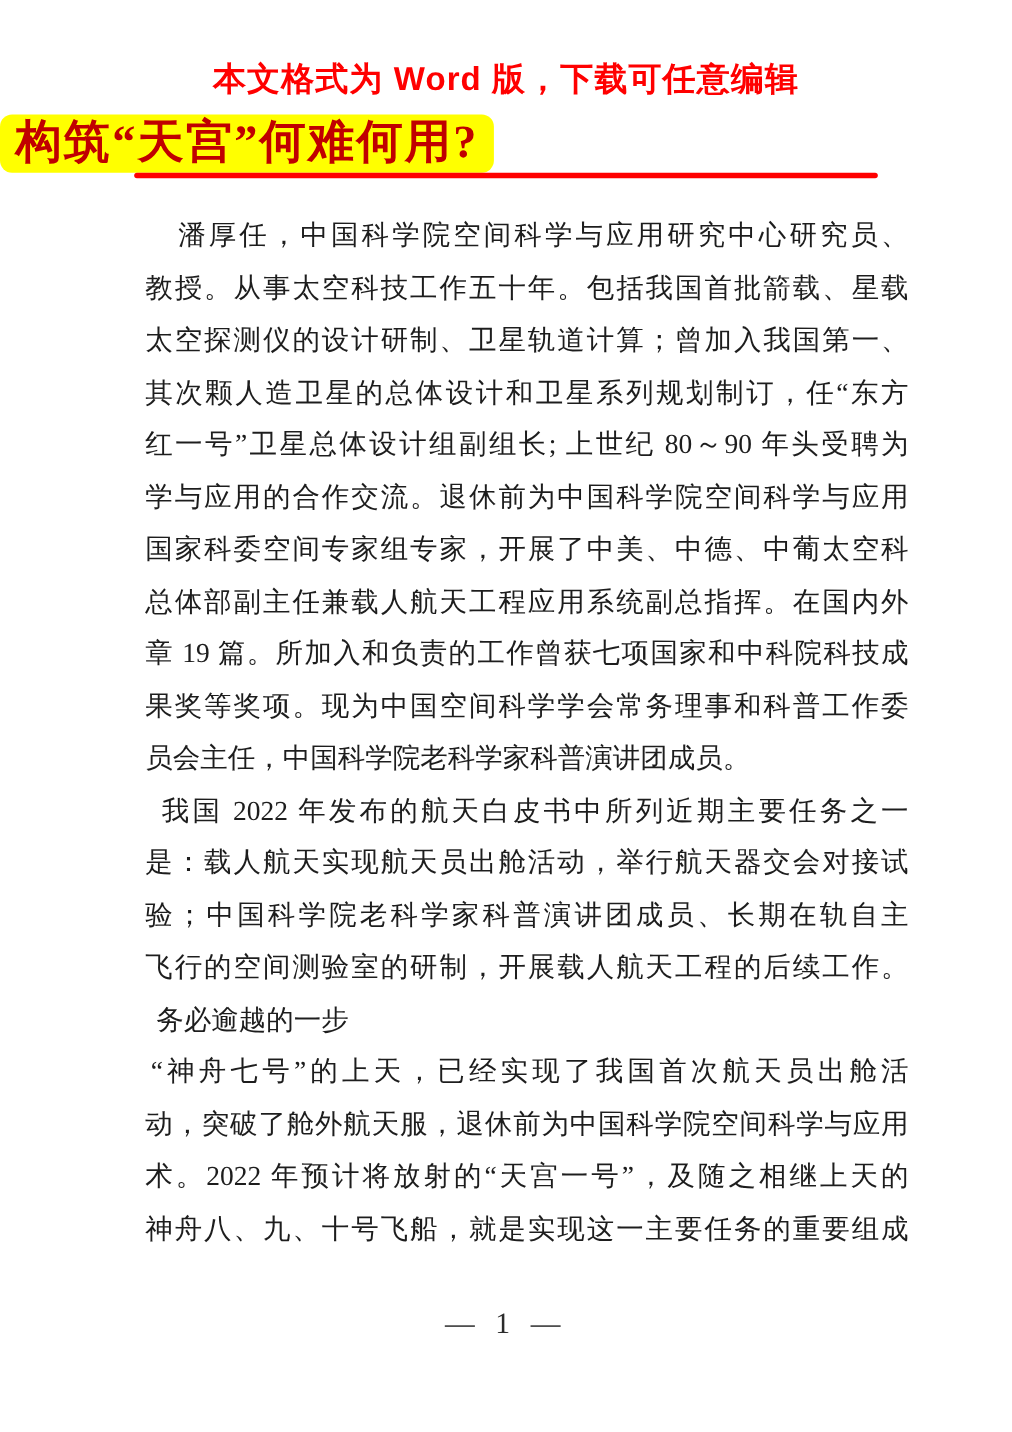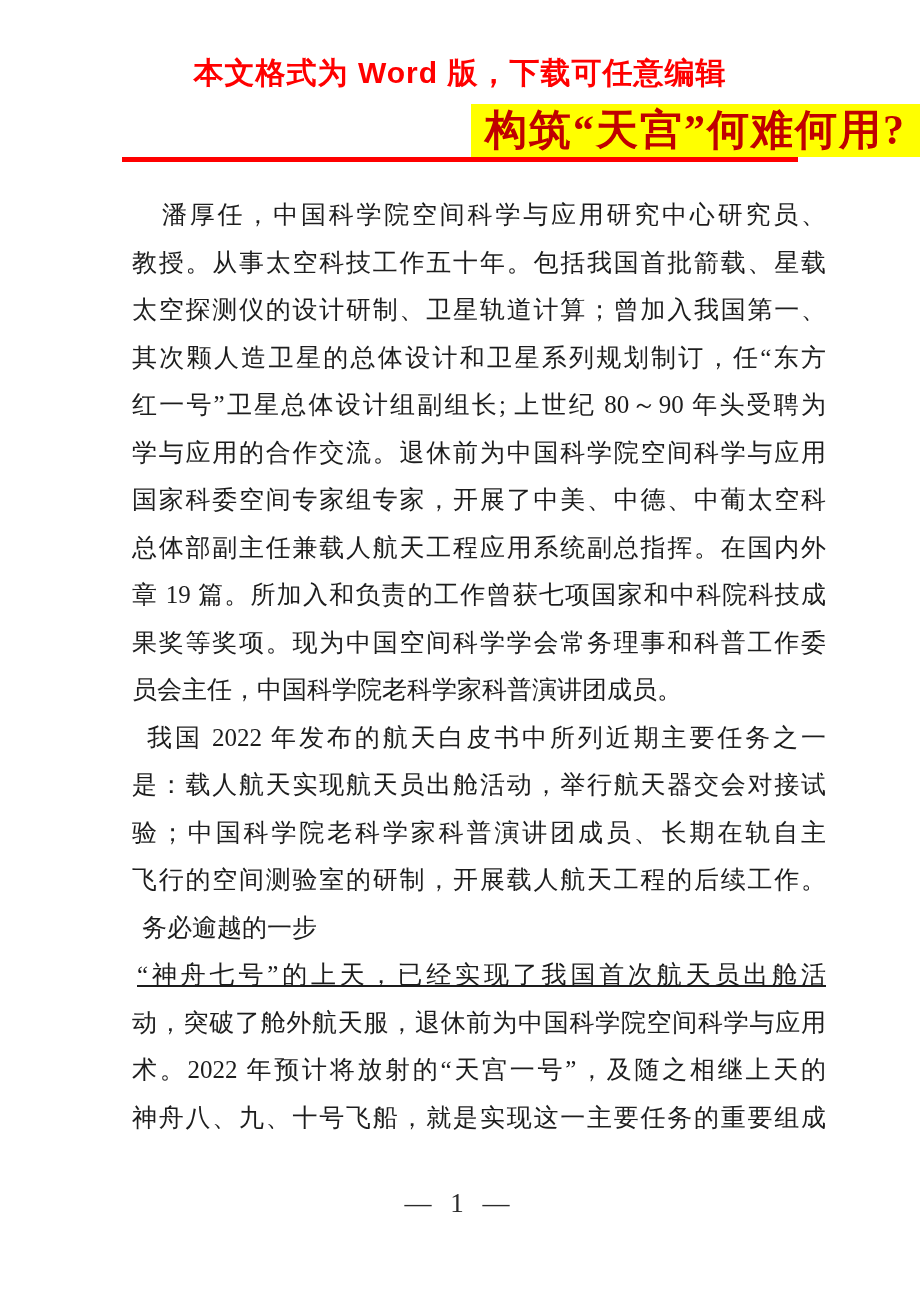--- a/index.html
+++ b/index.html
@@ -1,15 +1,15 @@
 <!DOCTYPE html>
 <html><head>
 <meta charset="utf-8">
 <style>
-  * { margin: 0; padding: 0; box-sizing: border-box; }
+  * { margin: 0; padding: 0; box-sizing: border-box; border-radius: 11px; }
   html, body { background: #ffffff; }
   .page {
     position: relative;
     width: 920px;
     height: 1302px;
     background: #ffffff;
     overflow: hidden;
     font-family: "Liberation Serif", "DejaVu Serif", serif;
   }
   .notice {
@@ -23,21 +23,21 @@
     font-size: 30px;
     line-height: 42px;
     color: #ff0000;
     letter-spacing: 1px;
   }
   .title-wrap {
     position: absolute;
     top: 104px;
     left: 0;
     width: 100%;
-    text-align: right;
+    text-align: left;
   }
   .title-highlight {
     display: inline-block;
     background: #ffff00;
     color: #c00000;
     font-family: "Liberation Serif", "DejaVu Serif", serif;
     font-weight: bold;
     font-size: 42px;
     line-height: 50px;
     padding: 1px 14px 2px 14px;
@@ -106,21 +106,21 @@
       <div class="body-line fill">国家科委空间专家组专家，开展了中美、中德、中葡太空科</div>
       <div class="body-line fill">总体部副主任兼载人航天工程应用系统副总指挥。在国内外</div>
       <div class="body-line fill">章 19 篇。所加入和负责的工作曾获七项国家和中科院科技成</div>
       <div class="body-line fill">果奖等奖项。现为中国空间科学学会常务理事和科普工作委</div>
       <div class="body-line nofill">员会主任，中国科学院老科学家科普演讲团成员。</div>
       <div class="body-line fill" style="text-indent: 0.6em;">我国 2022 年发布的航天白皮书中所列近期主要任务之一</div>
       <div class="body-line fill">是：载人航天实现航天员出舱活动，举行航天器交会对接试</div>
       <div class="body-line fill">验；中国科学院老科学家科普演讲团成员、长期在轨自主</div>
       <div class="body-line fill">飞行的空间测验室的研制，开展载人航天工程的后续工作。</div>
       <div class="body-line nofill" style="text-indent: 0.4em;">务必逾越的一步</div>
-      <div class="body-line fill" style="text-indent: 0.2em; text-decoration: underline;">“神舟七号”的上天，已经实现了我国首次航天员出舱活</div>
+      <div class="body-line fill" style="text-indent: 0.2em;">“神舟七号”的上天，已经实现了我国首次航天员出舱活</div>
       <div class="body-line fill">动，突破了舱外航天服，退休前为中国科学院空间科学与应用</div>
       <div class="body-line fill">术。2022 年预计将放射的“天宫一号”，及随之相继上天的</div>
       <div class="body-line fill">神舟八、九、十号飞船，就是实现这一主要任务的重要组成</div>
     </div>
 
   <div class="footer">— 1 —</div>
 
 </div>
 
 </body></html>

